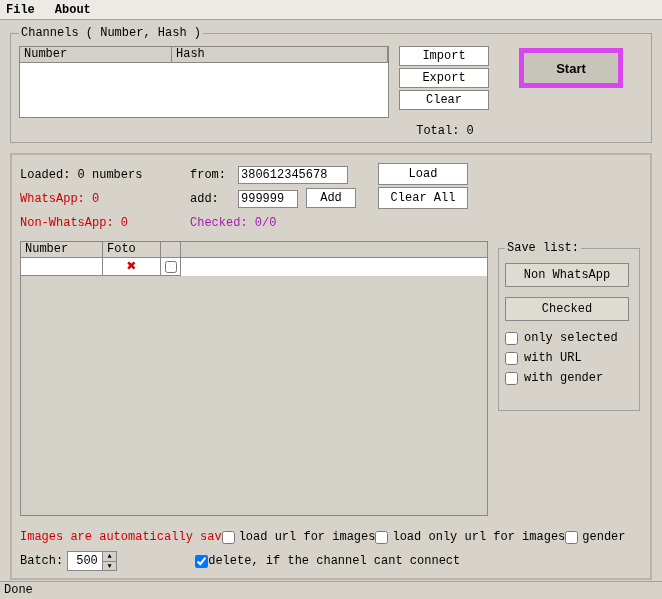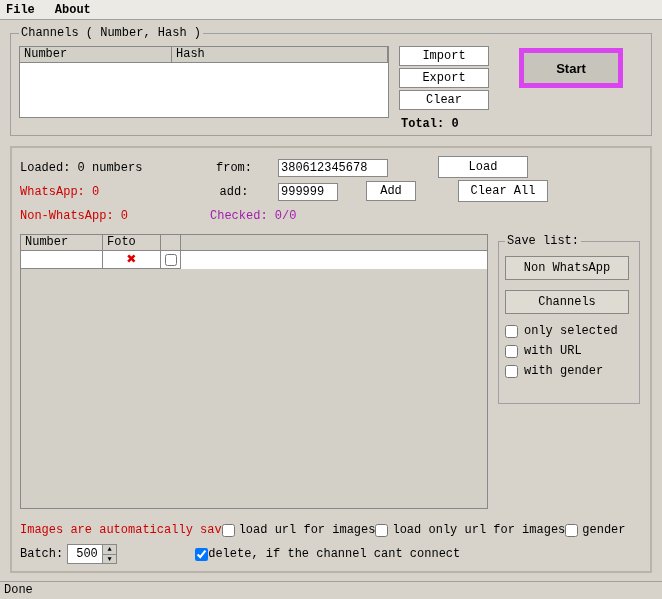--- a/index.html
+++ b/index.html
@@ -69,24 +69,23 @@
     border: 1px solid #888;
     font-family: inherit;
     font-size: 12px;
     height: 20px;
     width: 90px;
     margin-bottom: 2px;
     cursor: default;
     text-align: center;
   }
   .total {
-    text-align: left;
+    text-align: center;
     padding-left: 2px;
-    margin-top: 5px;
-    font-weight: bold;
+    margin-top: 12px;
   }
   .start-btn {
     width: 104px;
     height: 40px;
     background: #c7c4bc;
     border: 5px solid #d946ef;
     font-family: Arial, sans-serif;
     font-size: 13px;
     font-weight: bold;
     margin-left: 30px;
@@ -95,25 +94,24 @@
 
   .loader {
     border: 2px solid #b8b4aa;
     padding: 8px 8px 6px 8px;
     position: relative;
   }
   .row1, .row2, .row3 {
     display: flex;
     align-items: center;
     height: 24px;
-    gap: 20px;
   }
   .lbl { display: inline-block; }
   .loaded { width: 170px; }
-  .fromlbl { width: 48px; text-align: center; }
+  .fromlbl { width: 48px; text-align: left; }
   input.num {
     font-family: inherit;
     font-size: 12px;
     border: 1px solid #888;
     background: #fff;
     height: 18px;
     padding: 0 2px;
   }
   #from { width: 110px; }
   #add { width: 60px; }
@@ -320,21 +318,21 @@
             </div>
           <div class="nl-chk">
               <input type="checkbox" class="chk" style="">
             </div>
         </div>
       </div>
 
       <fieldset class="savelist">
         <legend>Save list:</legend>
         <button class="savebtn">Non WhatsApp</button>
-        <button class="savebtn">Channels</button>
+        <button class="savebtn">Checked</button>
         <div class="chkrow">
           <input type="checkbox" style="">
           <span>only selected</span>
         </div>
         <div class="chkrow">
           <input type="checkbox" style="">
           <span>with URL</span>
         </div>
         <div class="chkrow">
           <input type="checkbox" style="">

